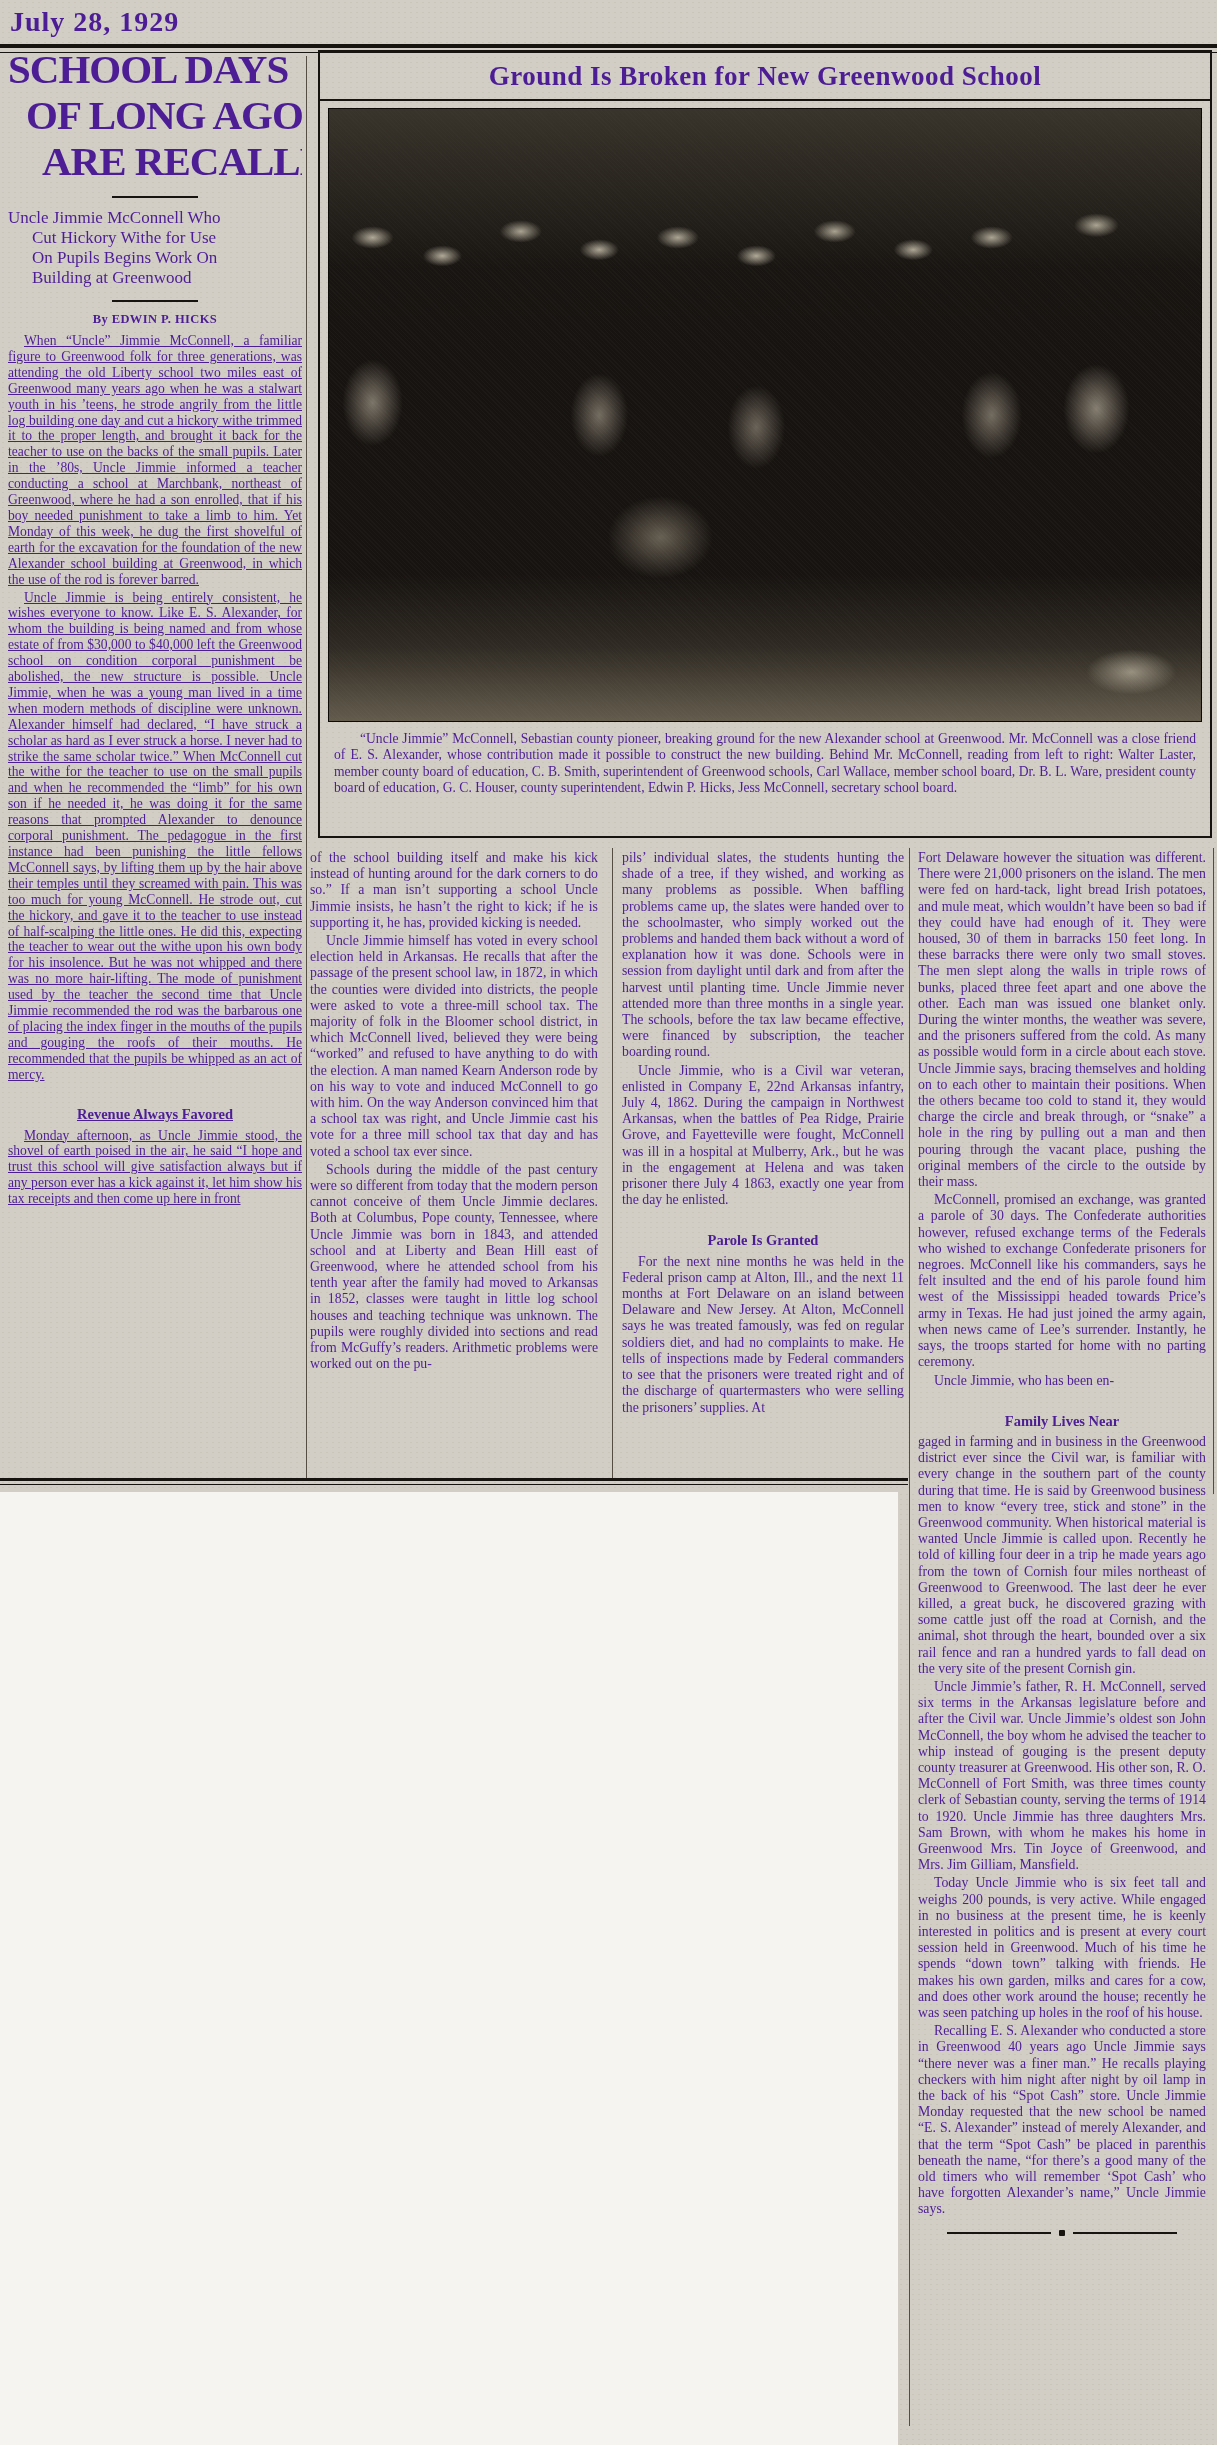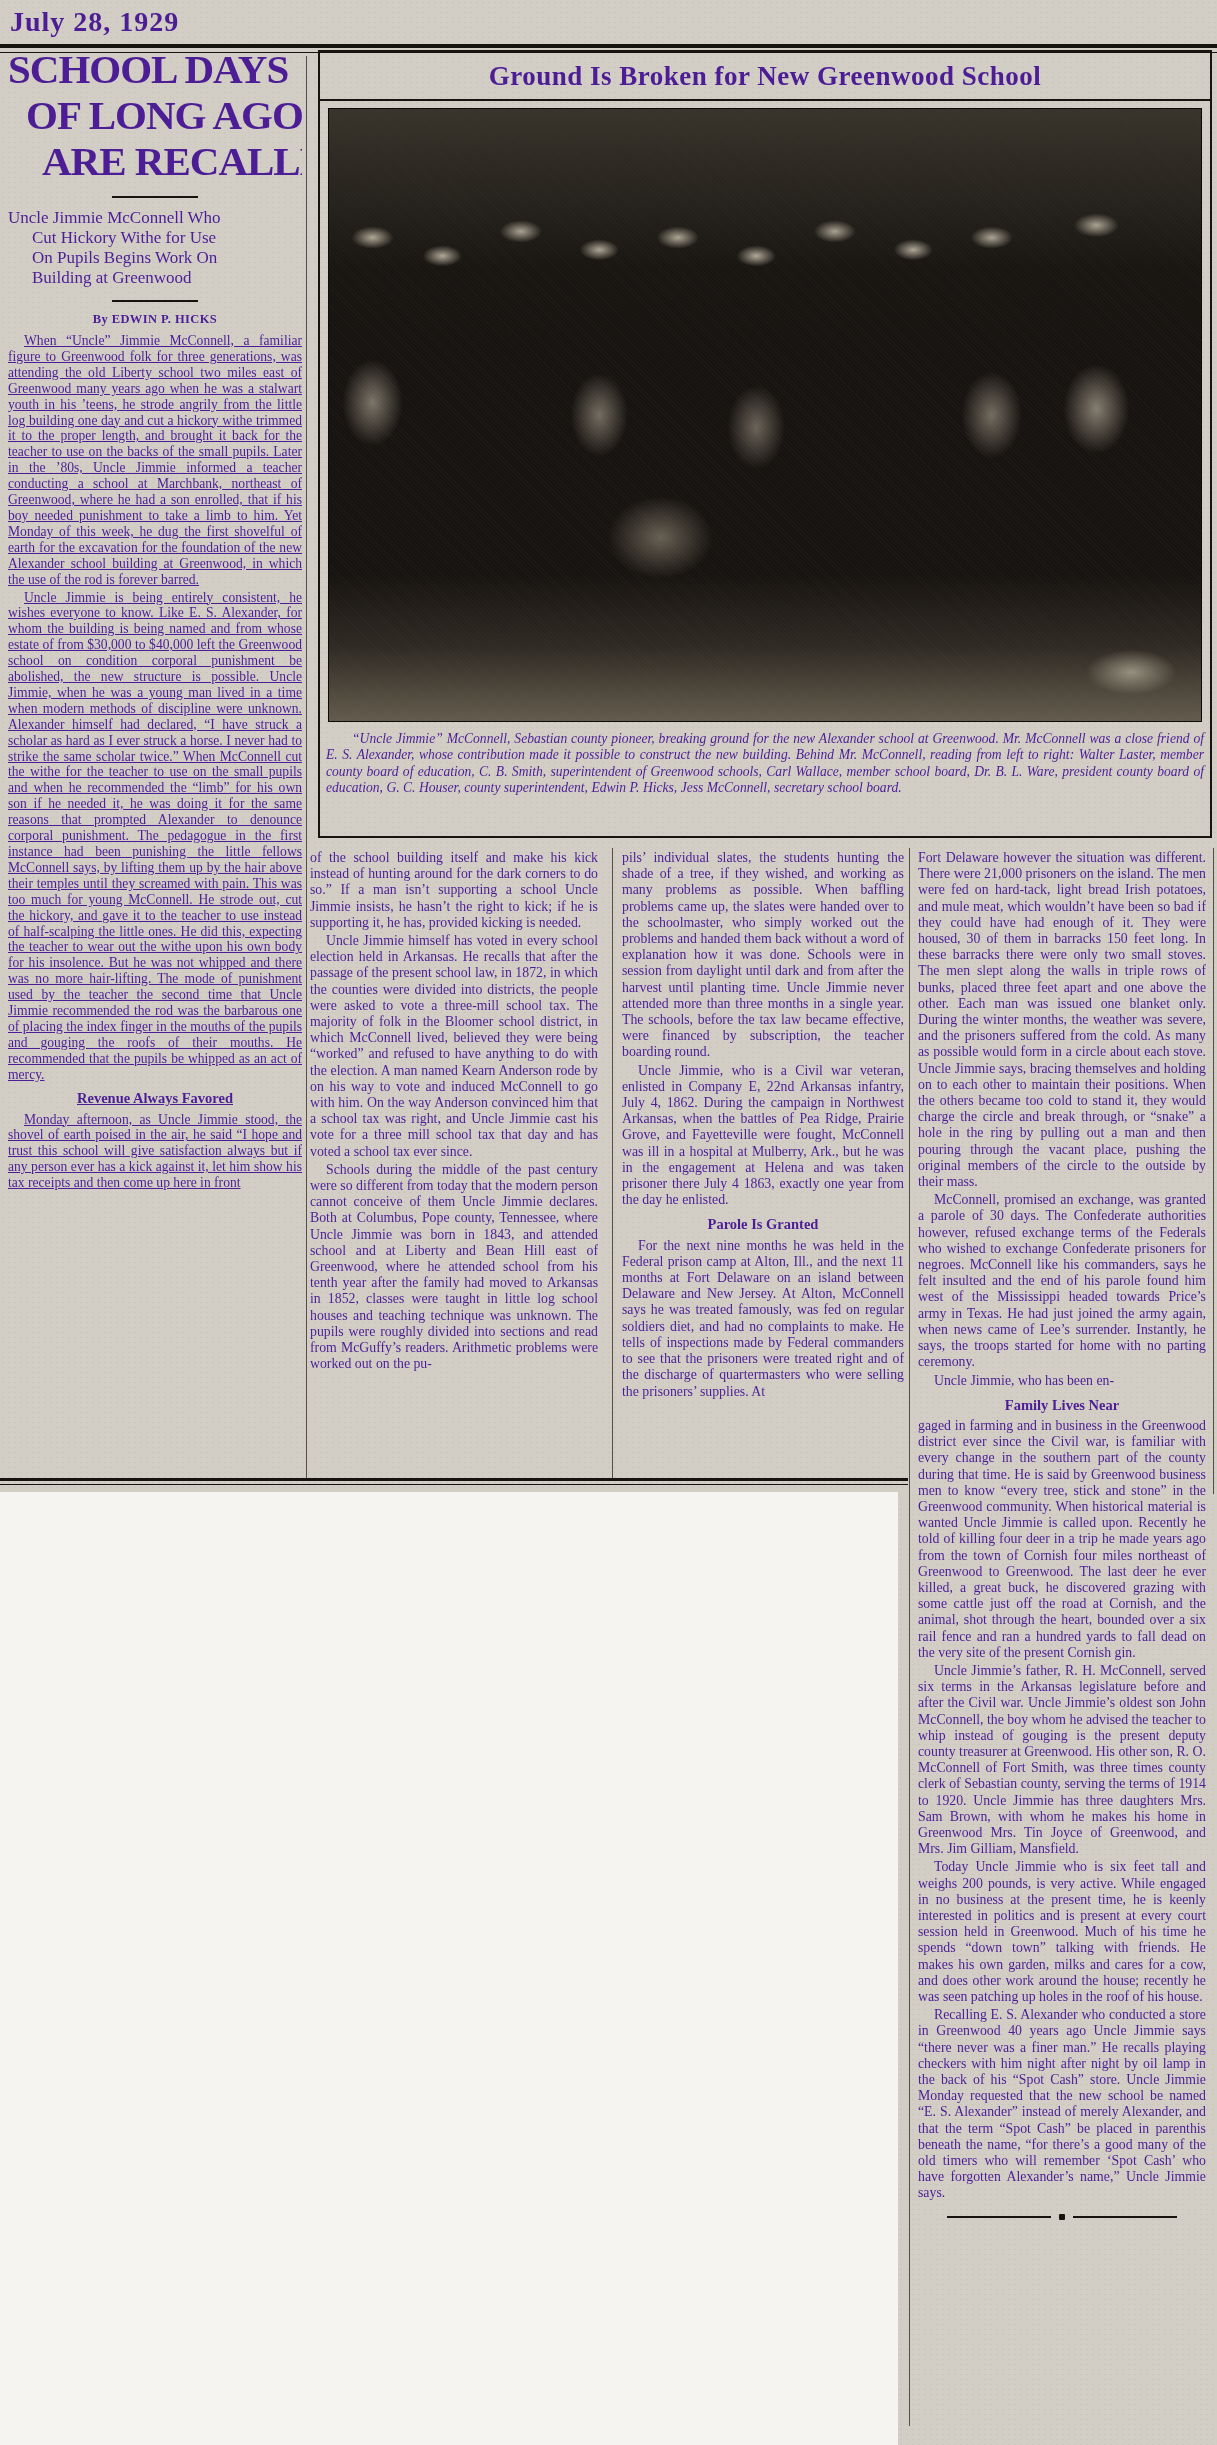--- a/index.html
+++ b/index.html
@@ -23,21 +23,21 @@
   .hl{font-size:41px;line-height:46px;font-weight:bold;letter-spacing:-1px;white-space:nowrap;}
   .hl2{padding-left:18px;}
   .hl3{padding-left:34px;}
   .shortrule{width:86px;border-top:2px solid #17130e;margin:12px auto 10px;}
   .deck{font-size:17px;line-height:20px;font-weight:normal;}
   .deck div{white-space:nowrap;}
   .deck .d2{padding-left:24px;}
   .byline{text-align:center;font-size:12.5px;font-weight:bold;margin:6px 0 6px;letter-spacing:0.4px;}
   .bodytext{text-align:justify;font-size:13.6px;line-height:15.9px;text-decoration:underline;}
   .bodytext p{margin:0 0 2px 0;text-indent:16px;}
-  .crosshead{text-align:center;font-weight:bold;font-size:14.5px;margin:8px 0 5px;}
+  .crosshead{text-align:center;font-weight:bold;font-size:14.5px;margin:24px 0 5px;}
 
   
   .photobox{position:absolute;left:318px;top:50px;width:894px;height:788px;
             border:2px solid #17130e;box-sizing:border-box;}
   .boxtitle{text-align:center;font-size:27px;font-weight:bold;margin-top:9px;letter-spacing:0.5px;}
   .titlerule{border-top:2px solid #17130e;margin-top:7px;}
   .photo{margin:7px 8px 0;height:612px;border:1px solid #0d0b08;background-color:#171310;
     background-image:
       linear-gradient(to bottom, rgba(74,70,58,0.65), rgba(40,37,30,0.1) 26%, transparent 40%),
       radial-gradient(ellipse 30px 16px at 5% 21%,  rgba(216,208,188,0.95), transparent 70%),
@@ -52,21 +52,21 @@
       radial-gradient(ellipse 32px 17px at 88% 19%, rgba(216,208,188,0.95), transparent 70%),
       radial-gradient(ellipse 42px 60px at 5% 48%,  rgba(206,196,176,0.55), transparent 72%),
       radial-gradient(ellipse 40px 58px at 31% 50%, rgba(206,196,176,0.5), transparent 72%),
       radial-gradient(ellipse 40px 58px at 49% 52%, rgba(206,196,176,0.45), transparent 72%),
       radial-gradient(ellipse 42px 60px at 76% 50%, rgba(206,196,176,0.5), transparent 72%),
       radial-gradient(ellipse 46px 62px at 88% 49%, rgba(206,196,176,0.6), transparent 72%),
       radial-gradient(ellipse 70px 55px at 38% 70%, rgba(182,172,150,0.5), transparent 75%),
       radial-gradient(ellipse 60px 30px at 92% 92%, rgba(222,214,192,0.55), transparent 75%),
       linear-gradient(to top, rgba(150,140,118,0.6), rgba(104,97,80,0.3) 12%, transparent 24%),
       repeating-linear-gradient(45deg, rgba(255,255,255,0.025) 0 1px, transparent 1px 3px);}
-  .caption{margin:9px 6px 0;text-align:justify;font-size:13.6px;line-height:16.4px;text-indent:26px;font-style:italic;}
+  .caption{margin:9px 14px 0;text-align:justify;font-size:13.6px;line-height:16.4px;text-indent:26px;}
 
   
   .col{position:absolute;text-align:justify;font-size:13.8px;line-height:16.2px;}
   .col p{margin:0 0 2px 0;text-indent:16px;}
   .col p.cont{text-indent:0;}
   .col2{left:310px;top:850px;width:288px;height:628px;overflow:hidden;}
   .col3{left:622px;top:850px;width:282px;height:628px;overflow:hidden;}
   .col4{left:918px;top:850px;width:288px;height:1575px;overflow:hidden;}
 
   .endrule{display:flex;align-items:center;justify-content:center;gap:8px;width:230px;margin:12px auto 0;}

